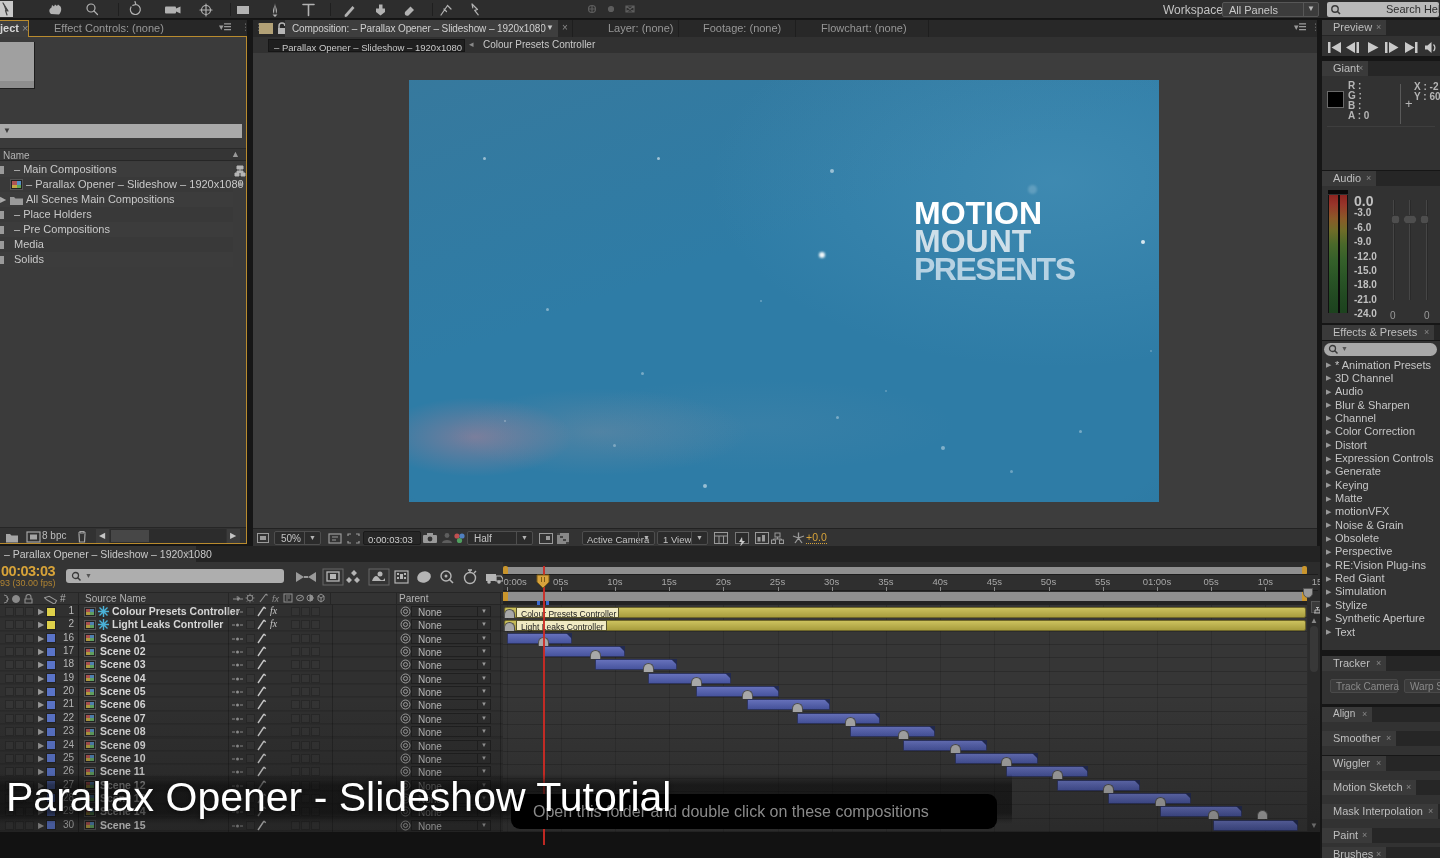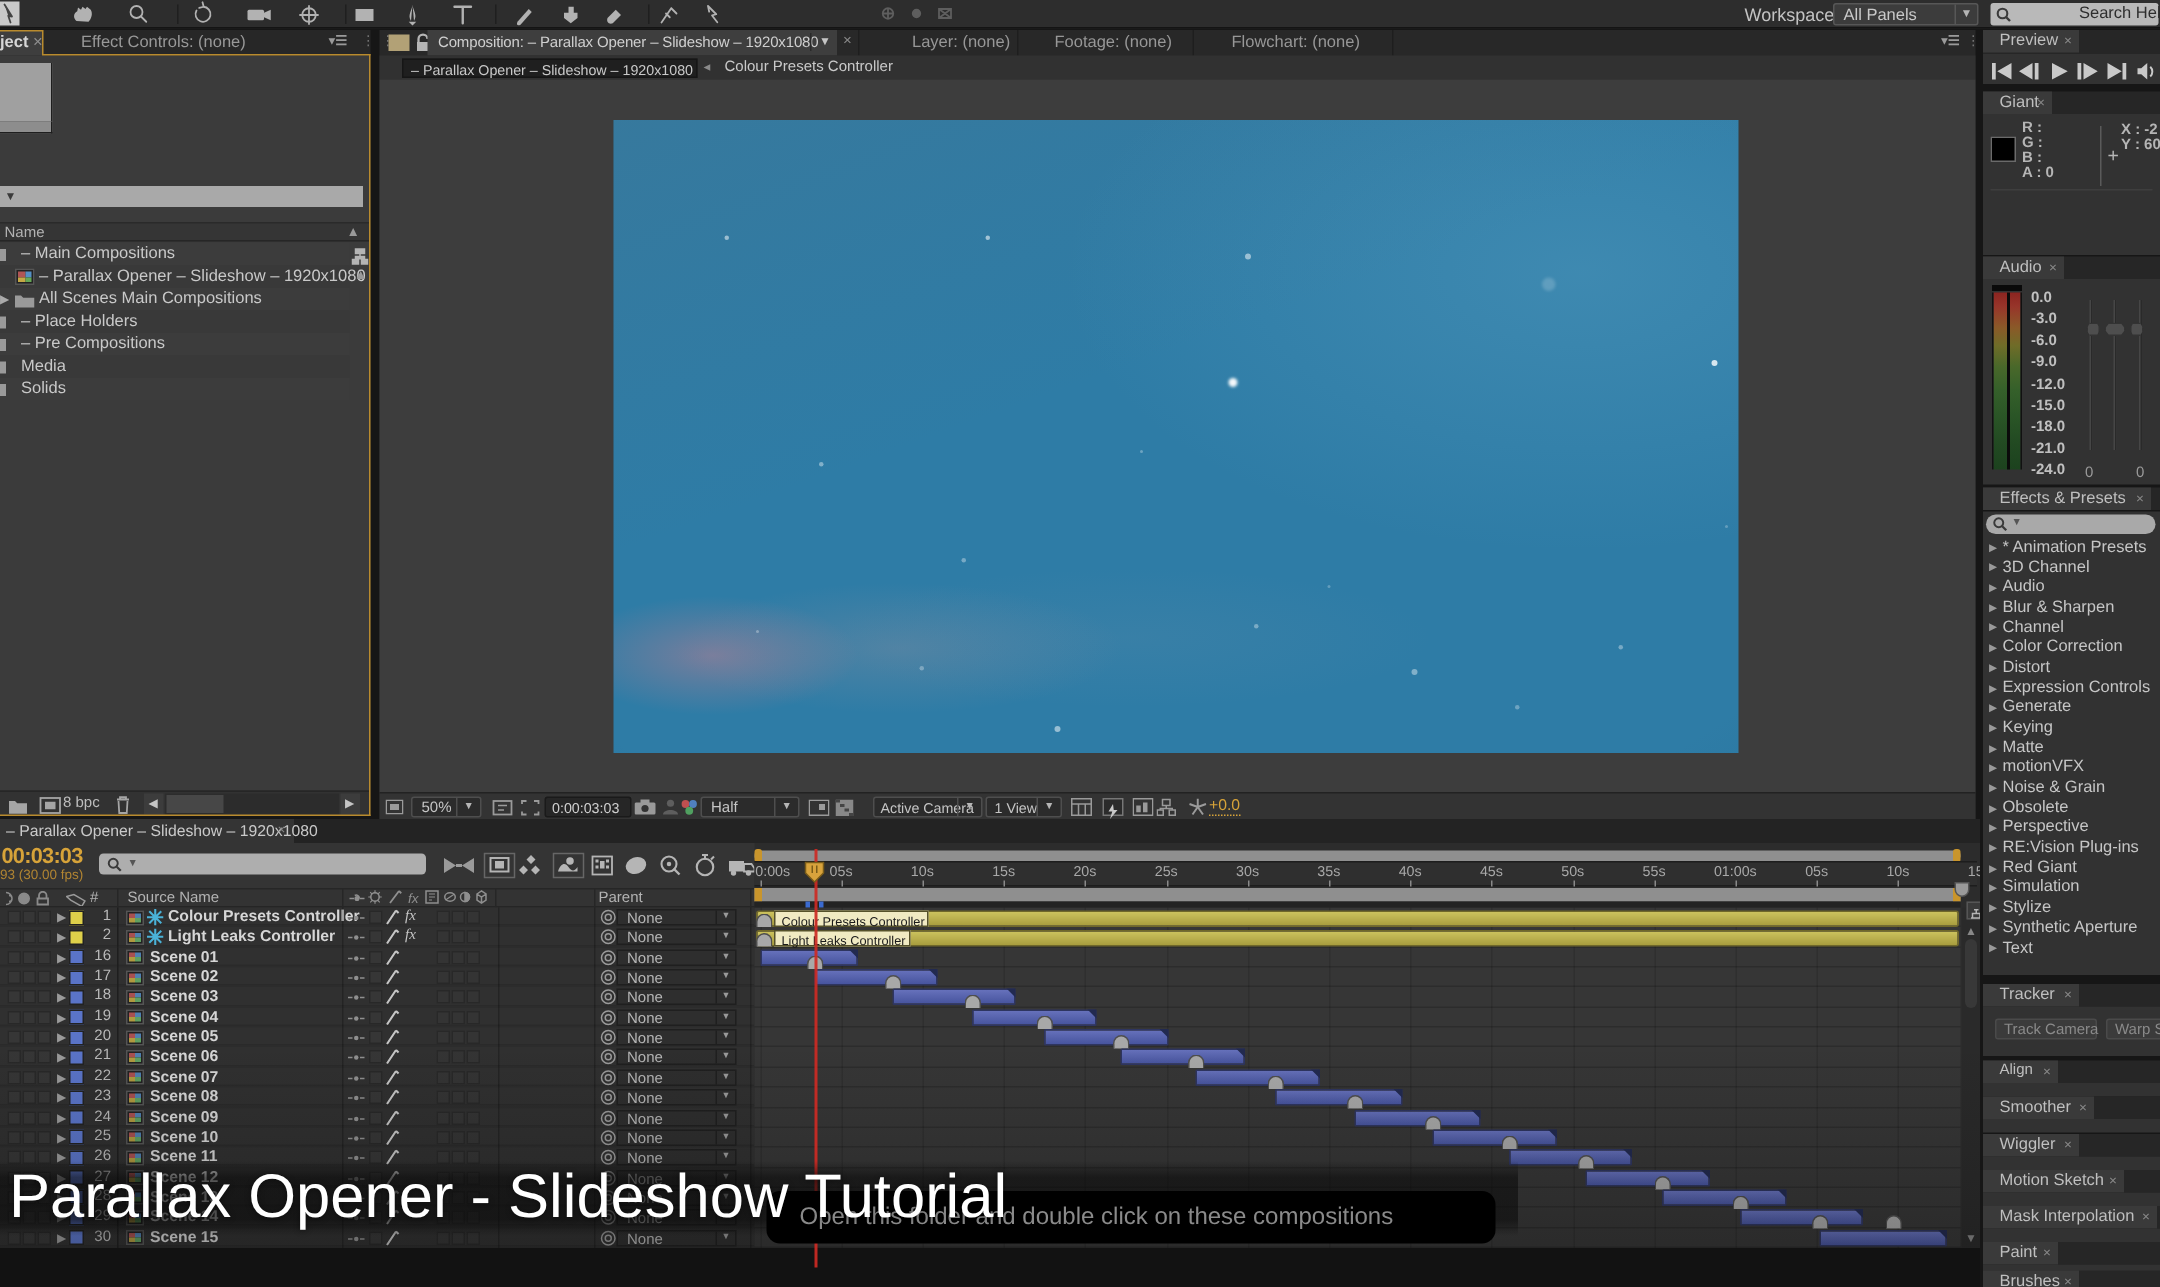--- a/index.html
+++ b/index.html
@@ -276,20 +276,21 @@
         <div class="abs" style="left:532px;top:366px;width:4px;height:4px;border-radius:50%;background:rgba(255,255,255,0.40);"></div>
         <div class="abs" style="left:670px;top:350px;width:3px;height:3px;border-radius:50%;background:rgba(255,255,255,0.35);"></div>
         <div class="abs" style="left:204px;top:364px;width:3px;height:3px;border-radius:50%;background:rgba(255,255,255,0.30);"></div>
         <div class="abs" style="left:351px;top:220px;width:2px;height:2px;border-radius:50%;background:rgba(255,255,255,0.30);"></div>
         <div class="abs" style="left:476px;top:310px;width:2px;height:2px;border-radius:50%;background:rgba(255,255,255,0.25);"></div>
         <div class="abs" style="left:601px;top:390px;width:3px;height:3px;border-radius:50%;background:rgba(255,255,255,0.30);"></div>
         <div class="abs" style="left:741px;top:270px;width:2px;height:2px;border-radius:50%;background:rgba(255,255,255,0.25);"></div>
         <div class="abs" style="left:619px;top:105px;width:9px;height:9px;border-radius:50%;background:rgba(255,255,255,0.18);filter:blur(1px);"></div>
         <div class="abs" style="left:95px;top:340px;width:2px;height:2px;border-radius:50%;background:rgba(255,255,255,0.30);"></div>
       </div>
+  <div class="txt" style="left:505px;top:119px;font-size:32px;line-height:28px;font-weight:bold;color:#ffffff;letter-spacing:0px;">MOTION<br><span style="color:#cedfe9;">MOUNT</span><br><span style="color:#b6d2e3;letter-spacing:-1.5px;">PRESENTS</span></div>
 </div>
 
 <div id="rightcol">
       <div class="abs" style="left:1322px;top:20px;width:118px;height:16px;background:#262626;"><div class="abs" style="left:0;top:0;width:64px;height:15px;background:#3a3a3a;"></div>58<div class="txt" style="left:11px;top:1px;font-size:11px;color:#bfbfbf;">Preview</div><div class="txt" style="left:54px;top:2px;font-size:9px;color:#888;">×</div></div>
       <div class="abs" style="left:1322px;top:36px;width:118px;height:20px;background:#323232;"></div>
       <svg class="abs" style="left:1322px;top:41px" width="115" height="13" viewBox="0 0 115 13">
         <g fill="#c9c9c9">
           <path d="M6 1 h2.5 v11 H6 z M19 1 v11 L9.5 6.5 z"></path>
           <path d="M33 1 v11 L24 6.5 z M34.5 1 h2.5 v11 h-2.5 z"></path>
           <path d="M46 1 L56.5 6.5 L46 12 z"></path>
@@ -311,21 +312,21 @@
         <div class="txt" style="left:92px;top:5px;font-size:10px;font-weight:bold;color:#b5b5b5;">X : -2</div>
         <div class="txt" style="left:92px;top:15px;font-size:10px;font-weight:bold;color:#b5b5b5;">Y : 60</div>
         <div class="abs" style="left:5px;top:50px;width:108px;height:1px;background:#3e3e3e;"></div>
       </div>
       <div class="abs" style="left:1322px;top:171px;width:118px;height:15px;background:#262626;"><div class="abs" style="left:0;top:0;width:54px;height:15px;background:#3a3a3a;"></div>50<div class="txt" style="left:11px;top:1px;font-size:11px;color:#bfbfbf;">Audio</div><div class="txt" style="left:44px;top:2px;font-size:9px;color:#888;">×</div></div>
       <div class="abs" style="left:1322px;top:186px;width:118px;height:137px;background:#323232;">
         <div class="abs" style="left:6px;top:4px;width:20px;height:4px;background:#0a0a0a;"></div>
         <div class="abs" style="left:6px;top:9px;width:20px;height:118px;background:linear-gradient(to bottom,#8c2420 0%,#97352a 8%,#8a5a28 20%,#6f6c28 30%,#49682a 42%,#35602a 55%,#2a5526 70%,#224a22 85%,#1c421e 100%);border-left:1px solid #111;border-right:1px solid #111;">
           <div class="abs" style="left:9px;top:0;width:1.5px;height:118px;background:#0a0a0a;"></div>
         </div>
-        <div class="txt" style="left:32px;top:7.0px;font-size:10px;font-weight:bold;color:#c0c0c0;">0.0</div>
+        <div class="txt" style="left:32px;top:7.0px;font-size:14px;font-weight:bold;color:#c0c0c0;">0.0</div>
         <div class="txt" style="left:32px;top:21.4px;font-size:10px;font-weight:bold;color:#c0c0c0;">-3.0</div>
         <div class="txt" style="left:32px;top:35.8px;font-size:10px;font-weight:bold;color:#c0c0c0;">-6.0</div>
         <div class="txt" style="left:32px;top:50.2px;font-size:10px;font-weight:bold;color:#c0c0c0;">-9.0</div>
         <div class="txt" style="left:32px;top:64.6px;font-size:10px;font-weight:bold;color:#c0c0c0;">-12.0</div>
         <div class="txt" style="left:32px;top:79.0px;font-size:10px;font-weight:bold;color:#c0c0c0;">-15.0</div>
         <div class="txt" style="left:32px;top:93.4px;font-size:10px;font-weight:bold;color:#c0c0c0;">-18.0</div>
         <div class="txt" style="left:32px;top:107.8px;font-size:10px;font-weight:bold;color:#c0c0c0;">-21.0</div>
         <div class="txt" style="left:32px;top:122.2px;font-size:10px;font-weight:bold;color:#c0c0c0;">-24.0</div>
         <div class="abs" style="left:71px;top:14px;width:2px;height:100px;background:#464646;border-right:1px solid #2a2a2a;"></div>
         <div class="abs" style="left:69px;top:29px;width:9px;height:9px;background:#4e4e4e;border:1px solid #333;border-radius:2px;transform:rotate(0deg);clip-path:polygon(0 50%,25% 0,75% 0,100% 50%,75% 100%,25% 100%);"></div>

